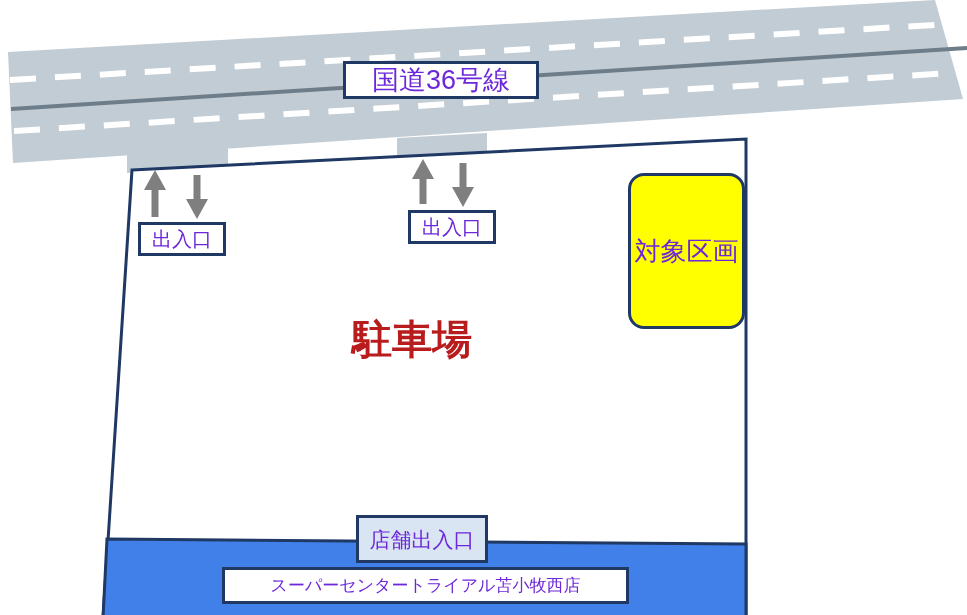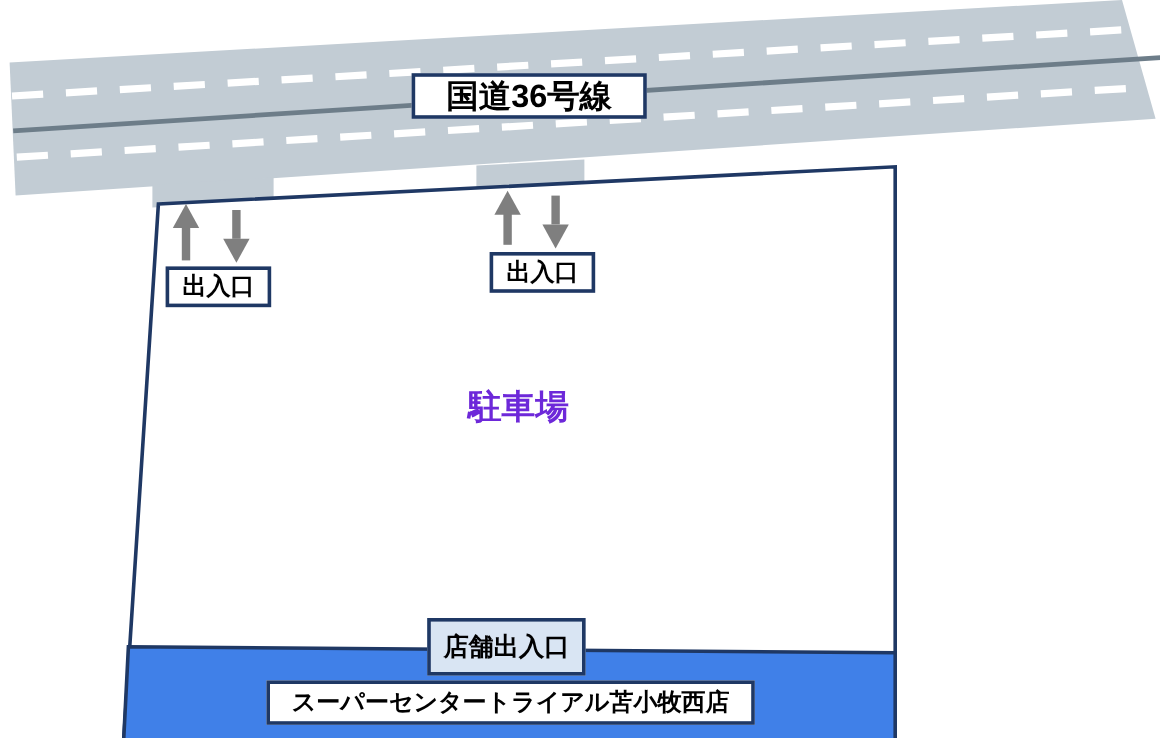--- a/index.html
+++ b/index.html
@@ -10,35 +10,35 @@
     background:#ffffff;
     font-family:"Liberation Sans","DejaVu Sans",sans-serif;
   }
   #diagram-svg { position:absolute; left:0; top:0; }
   .label-box {
     position:absolute;
     box-sizing:border-box;
     display:flex; align-items:center; justify-content:center;
     background:#ffffff;
     border:3px solid var(--outline,#1f3864);
-    font-weight:bold; color:#000000;
+    font-weight:normal; color:#6d28d9;
     white-space:nowrap;
     line-height:1;
   }
   #route-label     { left:343px; top:61px;  width:196px; height:38px; font-size:27px; }
   #entrance-left   { left:138px; top:222px; width:88px;  height:34px; font-size:20px; }
   #entrance-center { left:408px; top:210px; width:88px;  height:34px; font-size:20px; }
   #target-box      { left:628px; top:173px; width:117px; height:156px;
                      background:var(--target_fill,#ffff00); border-radius:16px; font-size:26px; }
-  #parking-label   { position:absolute; left:352px; top:317px; width:160px; height:44px;
+  #parking-label   { position:absolute; left:332px; top:317px; width:160px; height:44px;
                      display:flex; align-items:center; justify-content:center;
-                     font-size:28px; font-weight:bold; color:#6d28d9; white-space:nowrap; }
+                     font-size:40px; font-weight:bold; color:#b91c1c; white-space:nowrap; }
   #store-entrance  { left:356px; top:515px; width:132px; height:48px;
                      background:var(--entrance_fill,#d9e5f3); font-size:21px; }
-  #store-name      { left:222px; top:567px; width:407px; height:37px; font-size:20px; }
+  #store-name      { left:222px; top:567px; width:407px; height:37px; font-size:17px; }
 </style>
 </head>
 <body>
 
 <div id="stage">
 
   <svg id="diagram-svg" width="967" height="615" viewBox="0 0 967 615">
 
     <polygon points="8,52 935,0 963,99 13,163" style="fill:var(--road)"></polygon>
 
@@ -71,19 +71,20 @@
       <polygon points="463,207 452,187 474,187" style="fill:var(--arrow)"></polygon>
     </g>
   </svg>
 
   <div id="route-label" class="label-box">国道36号線</div>
 
   <div id="entrance-left" class="label-box">出入口</div>
 
   <div id="entrance-center" class="label-box">出入口</div>
 
+  <div id="target-box" class="label-box">対象区画</div>
 
   <div id="parking-label">駐車場</div>
 
   <div id="store-entrance" class="label-box">店舗出入口</div>
 
   <div id="store-name" class="label-box">スーパーセンタートライアル苫小牧西店</div>
 </div>
 
 </body></html>

